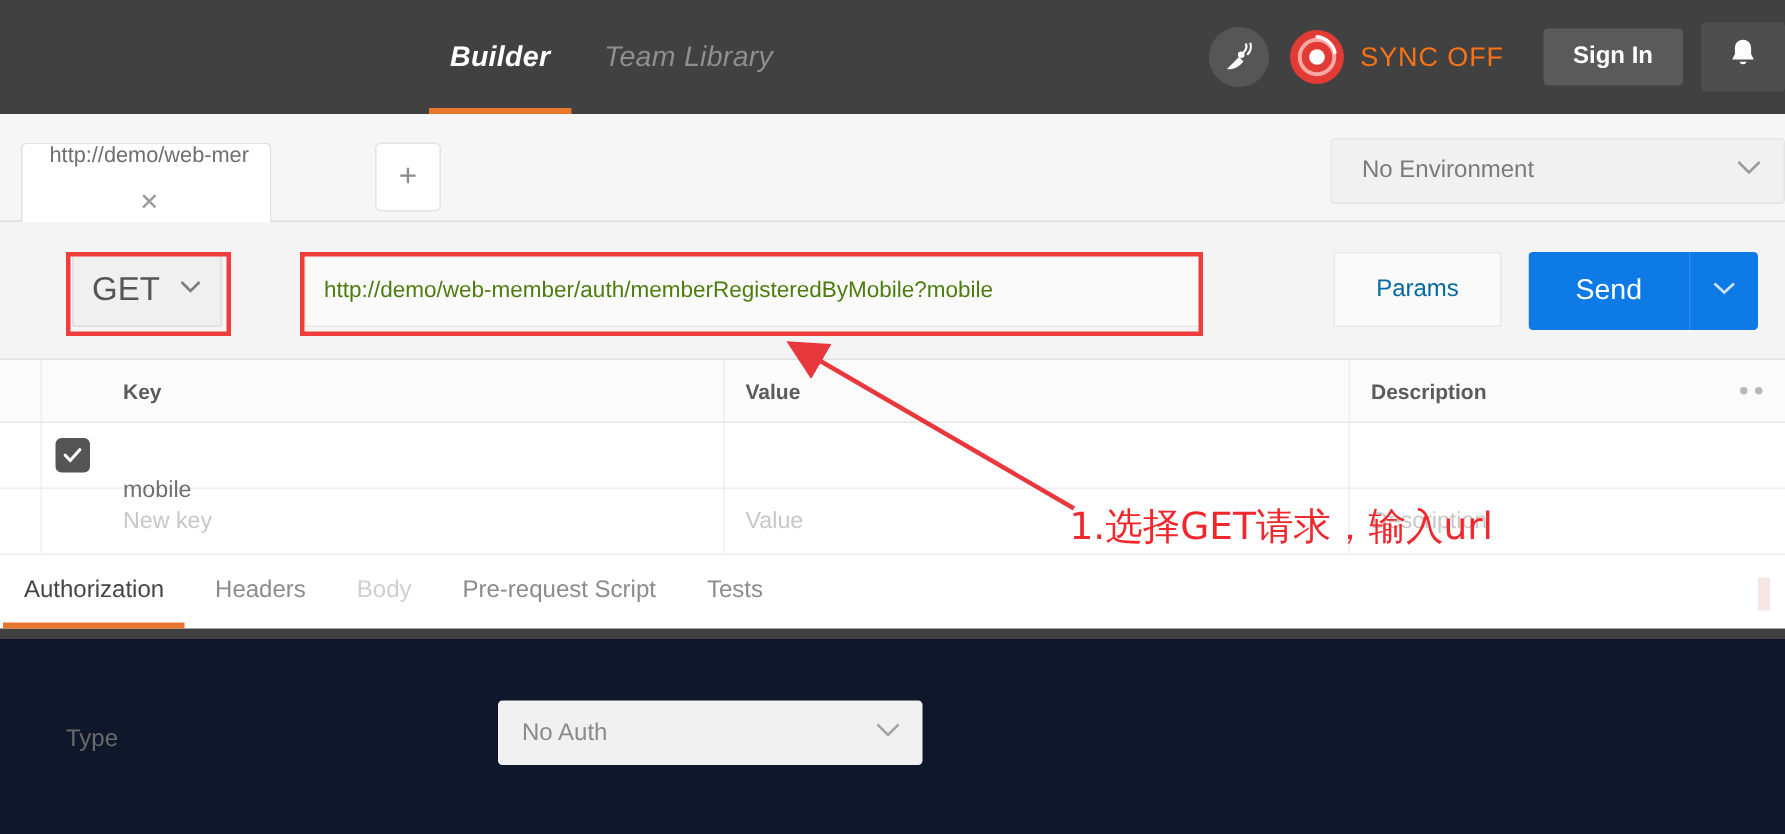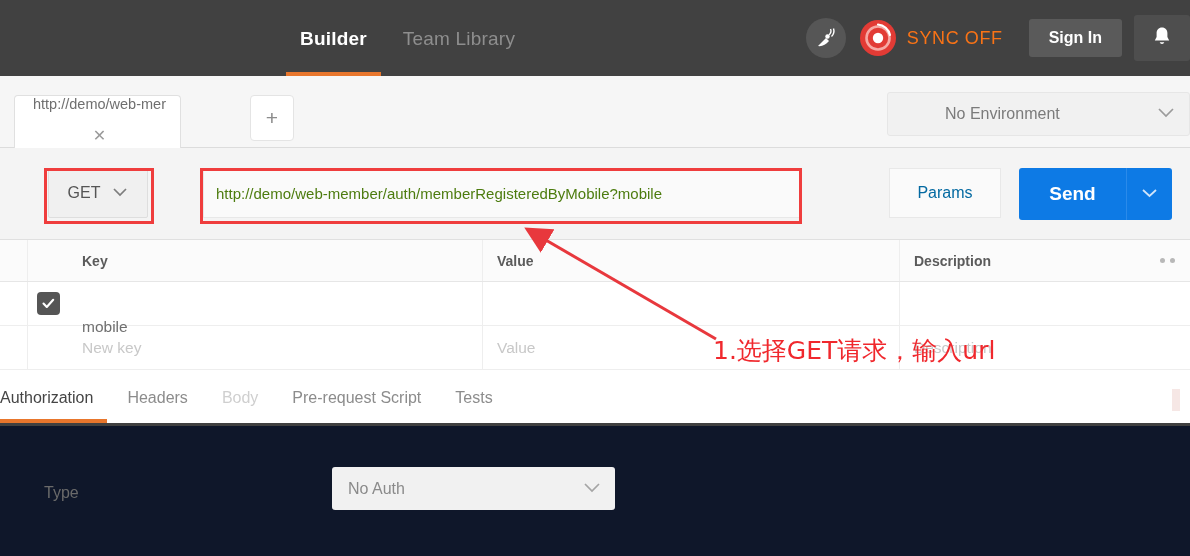--- a/index.html
+++ b/index.html
@@ -10,21 +10,21 @@
     overflow: hidden;
   }
   #app { position: relative; width: 1190px; height: 556px; background:#fff; }
 
   
   .topbar {
     position: absolute; left:0; top:0; width:1190px; height:76px;
     background:#414141;
     display:flex; align-items:center;
   }
-  .top-nav { position:absolute; left:300px; top:0; height:78px; display:flex; align-items:center; gap:36px; }
+  .top-nav { position:absolute; left:300px; top:0; height:78px; display:flex; align-items:center; gap:36px;font-style:italic; }
   .top-tab {
     position:relative; height:76px; display:flex; align-items:center;
     font-size:19px; color:#8e8e8e; letter-spacing:.2px; cursor:pointer;
   }
   .top-tab.active { color:#ffffff; font-weight:bold; }
   .top-tab.active::after {
     content:""; position:absolute; left:-14px; right:-14px; bottom:0; height:5px; background:#e8762c;
   }
 
   .top-right { position:absolute; right:0; top:0; height:76px; display:flex; align-items:center; }
@@ -61,52 +61,52 @@
     position:absolute; left:250px; top:19px; width:44px; height:46px;
     background:#ffffff; border:1px solid #e4e4e4; border-radius:4px;
     display:flex; align-items:center; justify-content:center;
     font-size:21px; color:#8c8c8c; cursor:pointer;
   }
   .env-select {
     position:absolute; right:0px; top:16px; width:303px; height:44px;
     background:#f1f1f1; border:1px solid #e6e6e6; border-radius:3px;
     display:flex; align-items:center; padding:0 14px 0 20px; cursor:pointer;
   }
-  .env-label { font-size:16px; color:#7b7b7b; flex:1;margin-left:37px; }
+  .env-label { font-size:16px; color:#7b7b7b; flex:1; }
 
   
   .urlrow {
     position:absolute; left:0; top:148px; width:1190px; height:92px;
     background:#f4f4f4; border-bottom:1px solid #e0e0e0;
     display:flex; align-items:center;
   }
   .method-box {
     position:absolute; left:48px; top:20px; width:100px; height:50px;
     background:#f0f0f0; border:1px solid #dedede; border-radius:2px;
     display:flex; align-items:center; justify-content:center; gap:12px; cursor:pointer;
   }
-  .method-text { font-size:16px; color:#555555; }
+  .method-text { font-size:22px; color:#555555; }
   .url-input {
     position:absolute; left:203px; top:20px; width:597px; height:50px;
     background:#fafafa; border:1px solid #e8e8e8;
     display:flex; align-items:center; padding:0 12px;
   }
   .url-text { font-size:15px; color:#4d7c0f; white-space:nowrap; overflow:hidden; }
   .params-btn {
     position:absolute; left:889px; top:20px; width:112px; height:50px;
     background:#fafafa; border:1px solid #e8e8e8;
     display:flex; align-items:center; justify-content:center; cursor:pointer;
   }
   .params-text { font-size:16px; color:#0369a1; }
   .send-group {
     position:absolute; left:1019px; top:20px; height:52px; display:flex;
     border-radius:3px; overflow:hidden; cursor:pointer;
   }
   .send-main {
-    background:#0d7ae5; color:#fff; font-size:19px; font-weight:bold;
+    background:#0d7ae5; color:#fff; font-size:19px; font-weight:normal;
     width:107px; display:flex; align-items:center; justify-content:center;
   }
   .send-caret {
     background:#0d7ae5; width:46px; display:flex; align-items:center; justify-content:center;
     border-left:1px solid #2a8aea;
   }
 
   
   .ptable { position:absolute; left:0; top:240px; width:1190px; }
   .ptable-head {
@@ -129,22 +129,22 @@
   .chk {
     width:23px; height:23px; background:#555555; border-radius:4px;
     display:flex; align-items:center; justify-content:center; cursor:pointer;
   }
   .dots { display:flex; gap:5px; }
   .dots i { width:5px; height:5px; background:#b8b8b8; border-radius:50%; display:block; }
 
   
   .btabs {
     position:absolute; left:0; top:376px; width:1190px; height:50px;
-    background:#ffffff; border-bottom:3px solid #404040;
-    display:flex; align-items:flex-end; gap:34px;
+    background:#ffffff; border-bottom:7px solid #404040;
+    display:flex; align-items:flex-end; padding-left:16px; gap:34px;
   }
   .btab {
     position:relative; height:50px; display:flex; align-items:center;
     font-size:16px; color:#8c8c8c; cursor:pointer; white-space:nowrap;
   }
   .btab.active { color:#454545; }
   .btab.muted  { color:#cfcfcf; }
   .btab.active::after {
     content:""; position:absolute; left:-14px; right:-14px; bottom:0; height:4px; background:#e8762c;
   }

